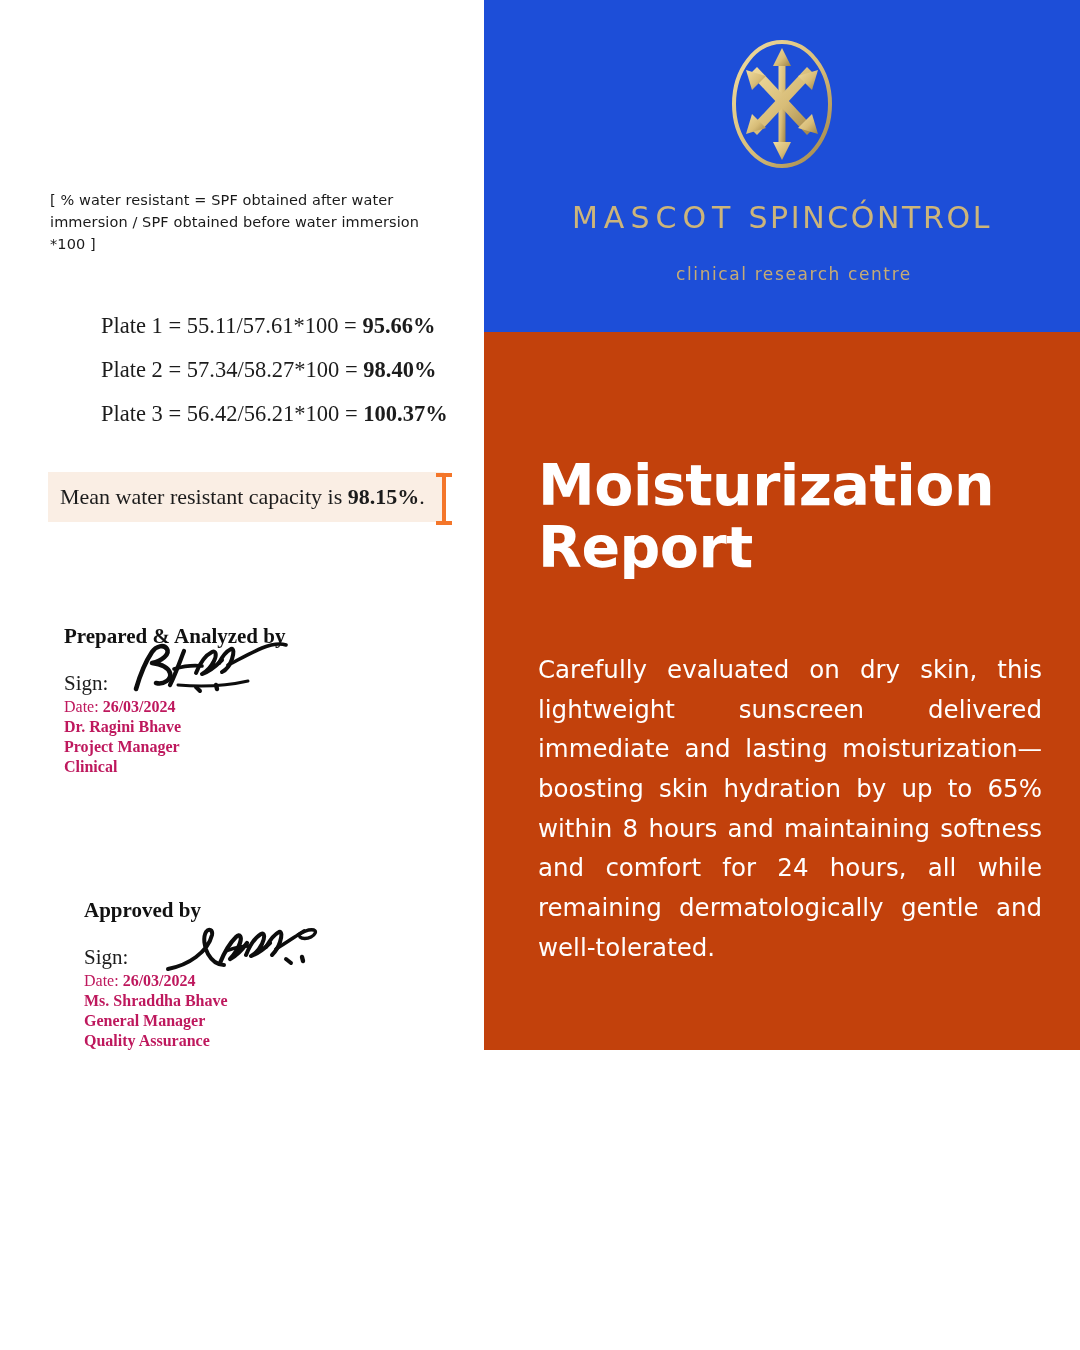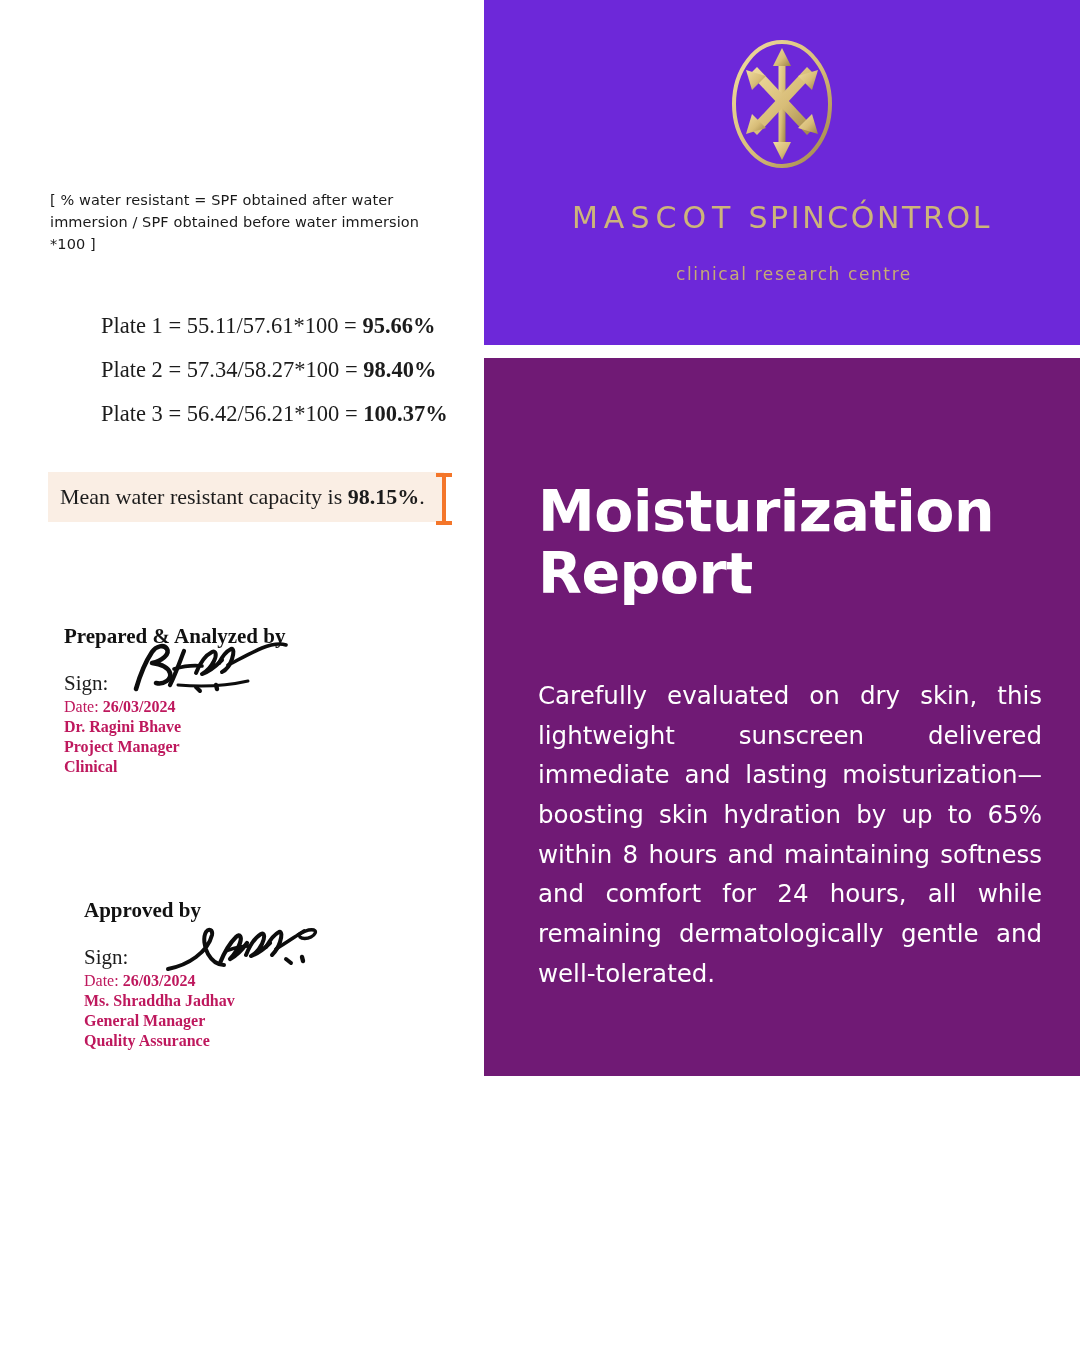--- a/index.html
+++ b/index.html
@@ -142,21 +142,21 @@
     position: absolute;
     left: 484px;
     top: 0;
     width: 596px;
     height: 1350px;
   }
   .logo-band {
     position: absolute;
     left: 0; top: 0;
     width: 596px; height: 345px;
-    background: #6d28d9;
+    background: #1d4ed8;
     overflow: hidden;
   }
   .logo-mark {
     position: absolute;
     left: 50%;
     transform: translateX(-50%);
     top: 34px;
     width: 112px;
     height: 140px;
   }
@@ -179,24 +179,24 @@
     text-align: center;
     font-family: "DejaVu Sans", sans-serif;
     font-size: 17px;
     letter-spacing: 1.6px;
     color: #c6ab74;
   }
 
   .orange-band {
     position: absolute;
     left: 0;
-    top: 358px;
+    top: 332px;
     width: 596px;
     height: 718px;
-    background: #701a75;
+    background: #c2410c;
   }
   .report-title {
     position: absolute;
     left: 54px;
     top: 123px;
     width: 510px;
     font-family: "DejaVu Sans", sans-serif;
     font-size: 57px;
     font-weight: bold;
     line-height: 1.08;
@@ -285,21 +285,21 @@
             <path d="M104 26 C108 19 113 13 117 11 C120 10 120 15 118 21 C116 27 113 31 110 34" stroke-width="4"></path>
             <path d="M114 28 C124 22 134 15 142 10" stroke-width="3.6"></path>
             <path d="M136 14 C142 10 148 8 152 9 C155 10 153 14 149 16 C145 18 140 18 138 16" stroke-width="3.4"></path>
             <path d="M124 38 L129 42" stroke-width="4"></path>
             <path d="M140 36 L141 40" stroke-width="4.4"></path>
           </g>
         </svg>
       </span>
     </div>
     <div class="sig-line"><span>Date: </span><b>26/03/2024</b></div>
-    <div class="sig-line bold">Ms. Shraddha Jadhav</div>
+    <div class="sig-line bold">Ms. Shraddha Bhave</div>
     <div class="sig-line bold">General Manager</div>
     <div class="sig-line bold">Quality Assurance</div>
   </div>
 </div>
 
 <div class="right-col">
 
   <div class="logo-band">
     <div class="logo-mark">
       <svg viewBox="0 0 112 140" width="112" height="140" aria-hidden="true">

